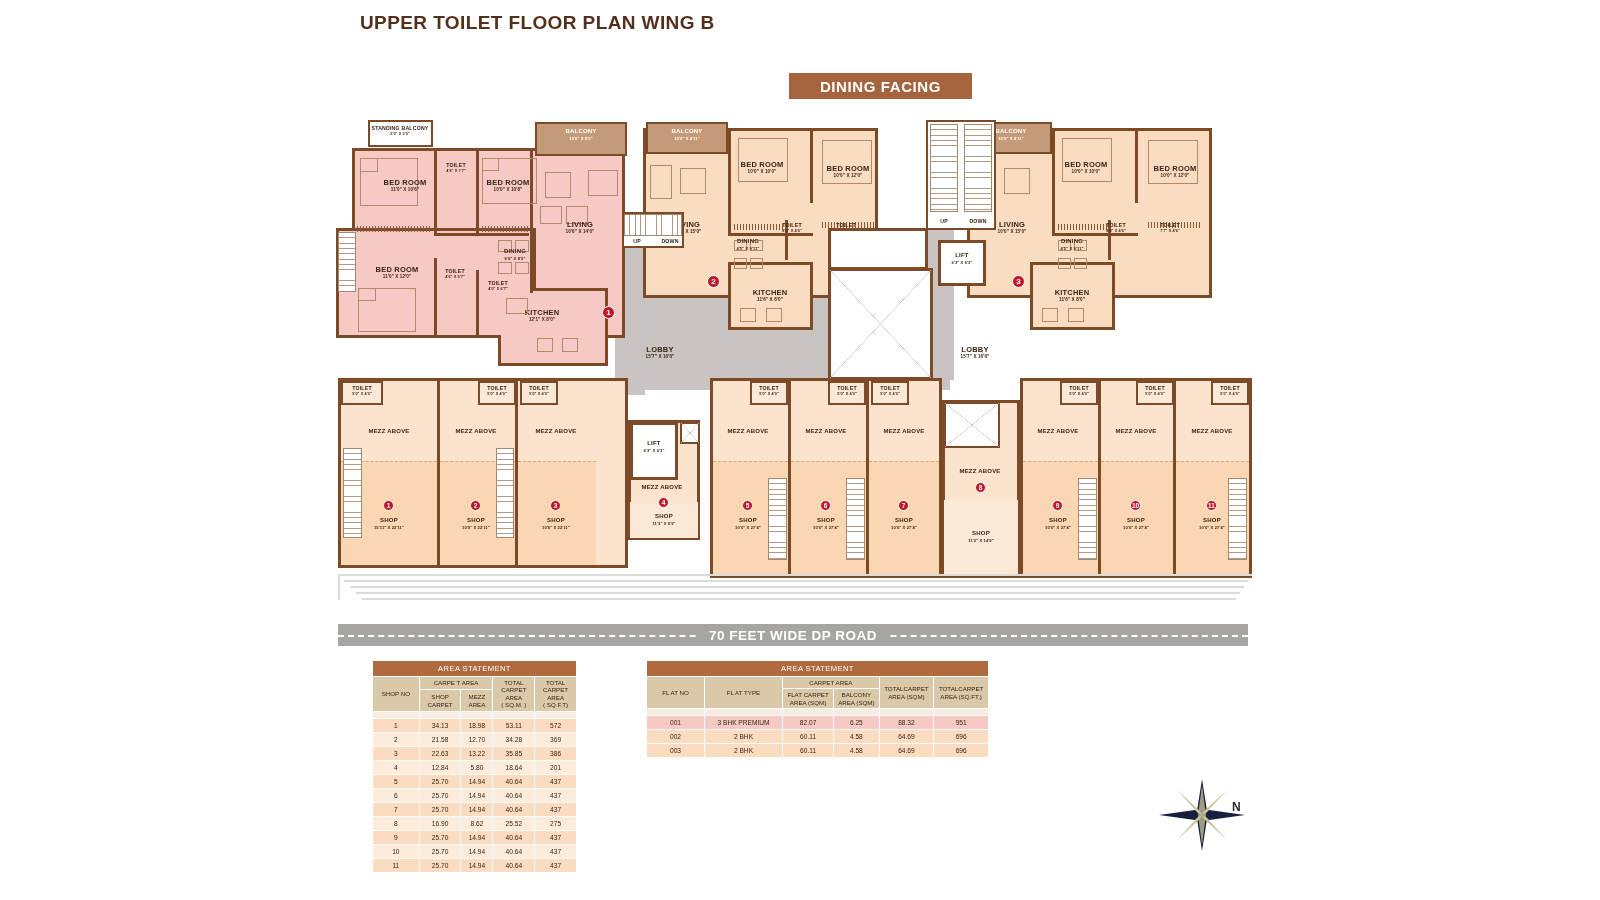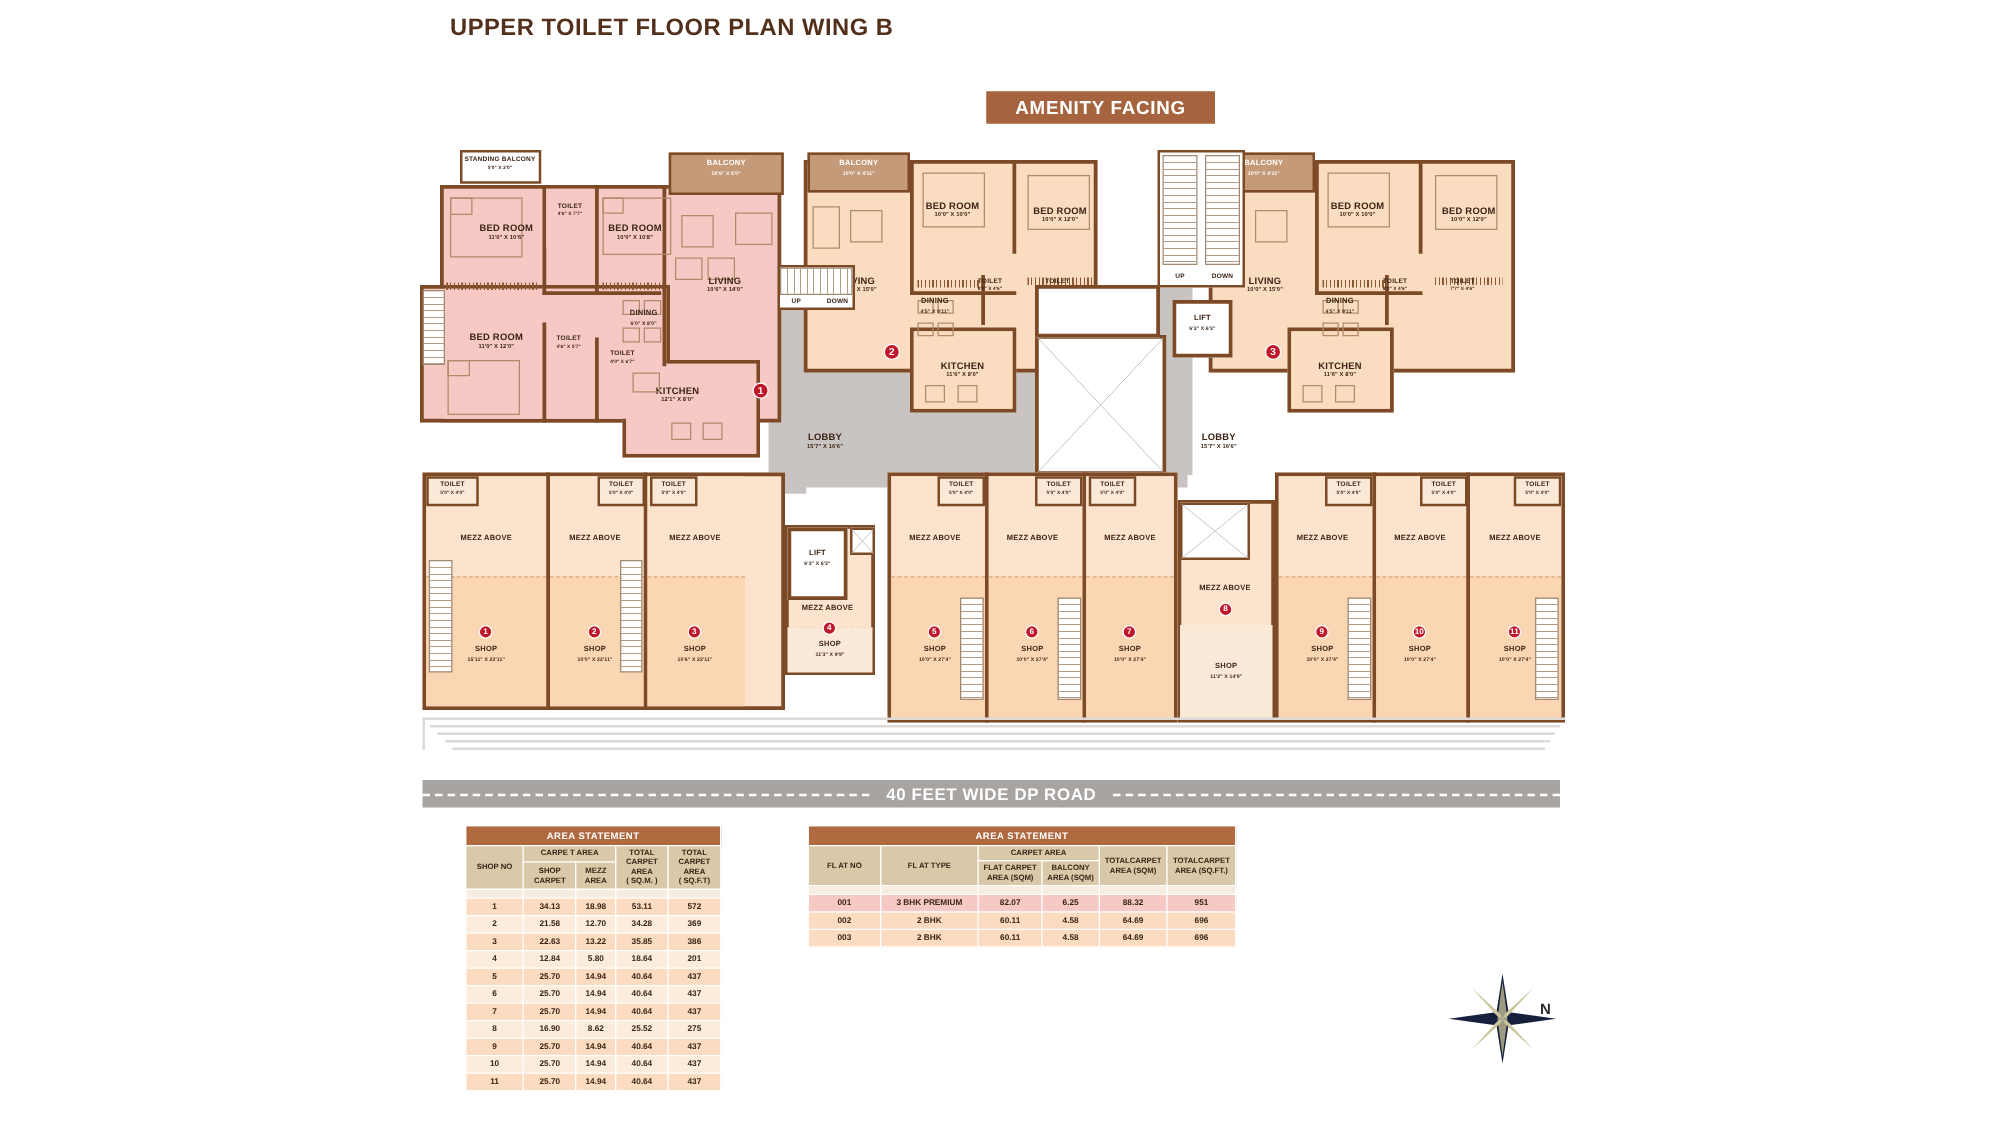--- a/index.html
+++ b/index.html
@@ -118,21 +118,21 @@
     position:relative; z-index:2;
     color:#ffffff; font-size:13.5px; font-weight:bold; letter-spacing:0.5px;
     background:#a8a4a2; padding:0 10px;
   }
   .road-line { position:absolute; border:1px solid #dedad8; }
 
   
   table { border-collapse:collapse; }
   .tbl {
     position:absolute;
-    font-size:6.6px; font-weight:bold;
+    font-size:6.6px; font-weight:normal;
     color:#3a2415;
   }
   .tbl td, .tbl th { border:1px solid #ffffff; text-align:center; }
   .tbl .title {
     background:#b06a40; color:#ffffff; font-size:7.6px;
     letter-spacing:0.4px; padding:3px 0;
   }
   .tbl .hd { background:#d9c9a8; padding:2px 1px; font-size:6.2px; line-height:1.2; }
   .tbl .hd2 { background:#d9c9a8; padding:2px 1px; font-size:6.2px; line-height:1.2; }
   .tbl .spacer td { background:#f6ece0; height:7px; border-color:#fff; }
@@ -148,21 +148,21 @@
   #compass-n {
     position:absolute; left:1232px; top:800px;
     font-size:12px; font-weight:bold; color:#2b2b2b;
   }
 </style>
 </head>
 <body>
 
 <div id="main-title">UPPER TOILET FLOOR PLAN WING B</div>
 
-<div id="amenity-banner">AMENITY FACING</div>
+<div id="amenity-banner">DINING FACING</div>
 
 <div id="plan">
 
   <div class="rm f-gray" style="left:285px;top:165px;width:335px;height:115px;"></div>
   <div class="rm f-gray" style="left:285px;top:180px;width:30px;height:105px;"></div>
   <div class="rm f-gray" style="left:285px;top:120px;width:30px;height:60px;"></div>
   <div class="rm f-gray" style="left:596px;top:120px;width:28px;height:150px;"></div>
 
   <div class="rm f-pink wall" style="left:22px;top:38px;width:273px;height:190px;"></div>
   <div class="rm f-pink wall" style="left:6px;top:118px;width:200px;height:110px;"></div>
@@ -627,21 +627,21 @@
   <div class="road-line" style="left:8px;top:464px;width:914px;height:0;"></div>
   <div class="road-line" style="left:14px;top:470px;width:904px;height:0;"></div>
   <div class="road-line" style="left:20px;top:476px;width:894px;height:0;"></div>
   <div class="road-line" style="left:26px;top:482px;width:884px;height:0;"></div>
   <div class="road-line" style="left:32px;top:488px;width:874px;height:0;"></div>
   <div class="road-line" style="left:8px;top:464px;width:0;height:26px;"></div>
 </div>
 
 <div id="road">
   <div class="dashes"></div>
-  <div id="road-label">40 FEET WIDE DP ROAD</div>
+  <div id="road-label">70 FEET WIDE DP ROAD</div>
 </div>
 
 <table class="tbl" id="shop-table">
   <thead>
     <tr>
       <td class="title" colspan="5">AREA STATEMENT</td>
     </tr>
     <tr>
       <td class="hd" rowspan="2">SHOP  NO</td>
       <td class="hd" colspan="2">CARPE T AREA</td>

